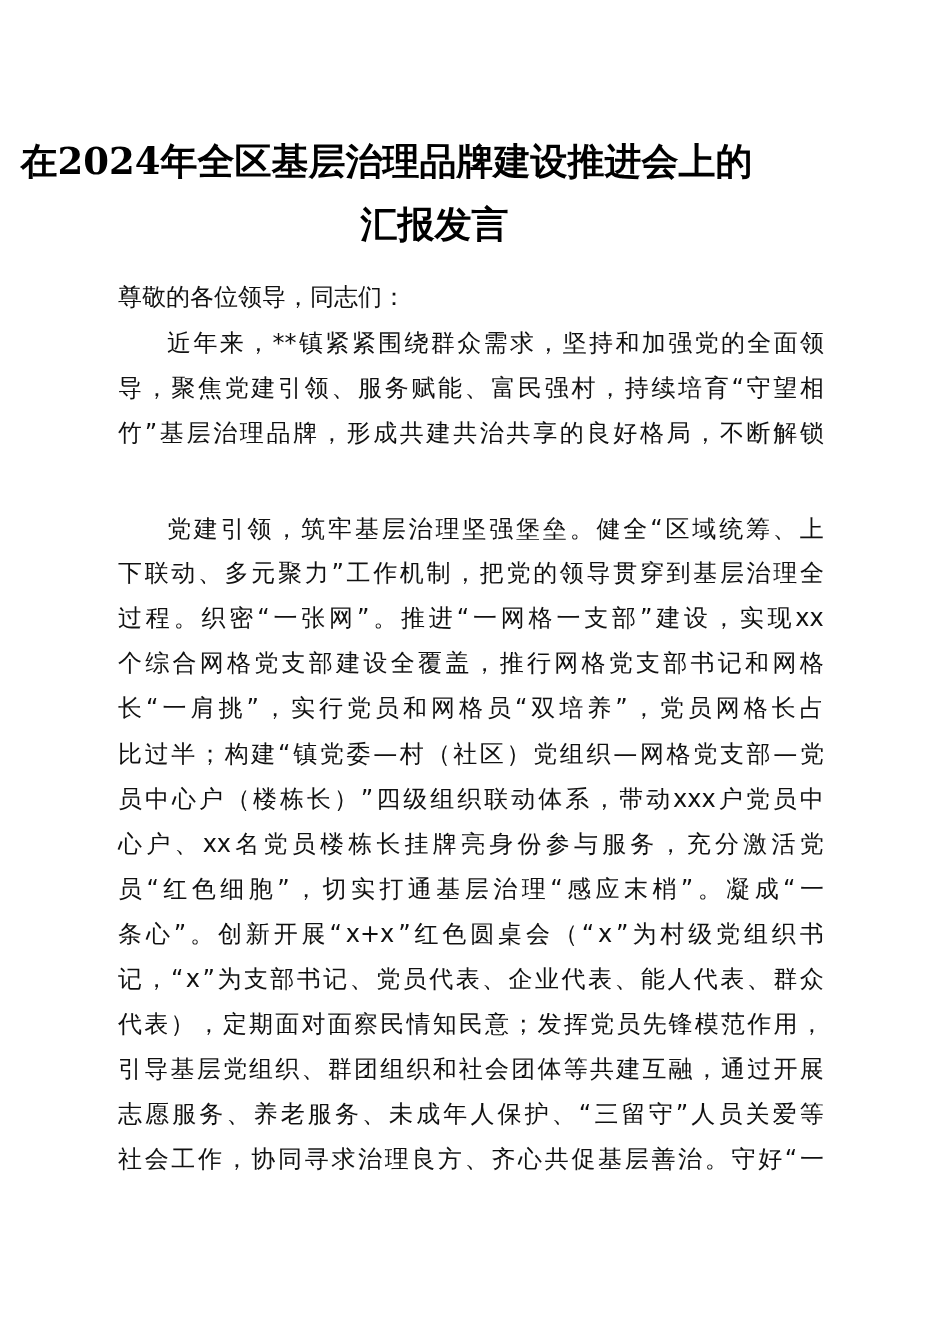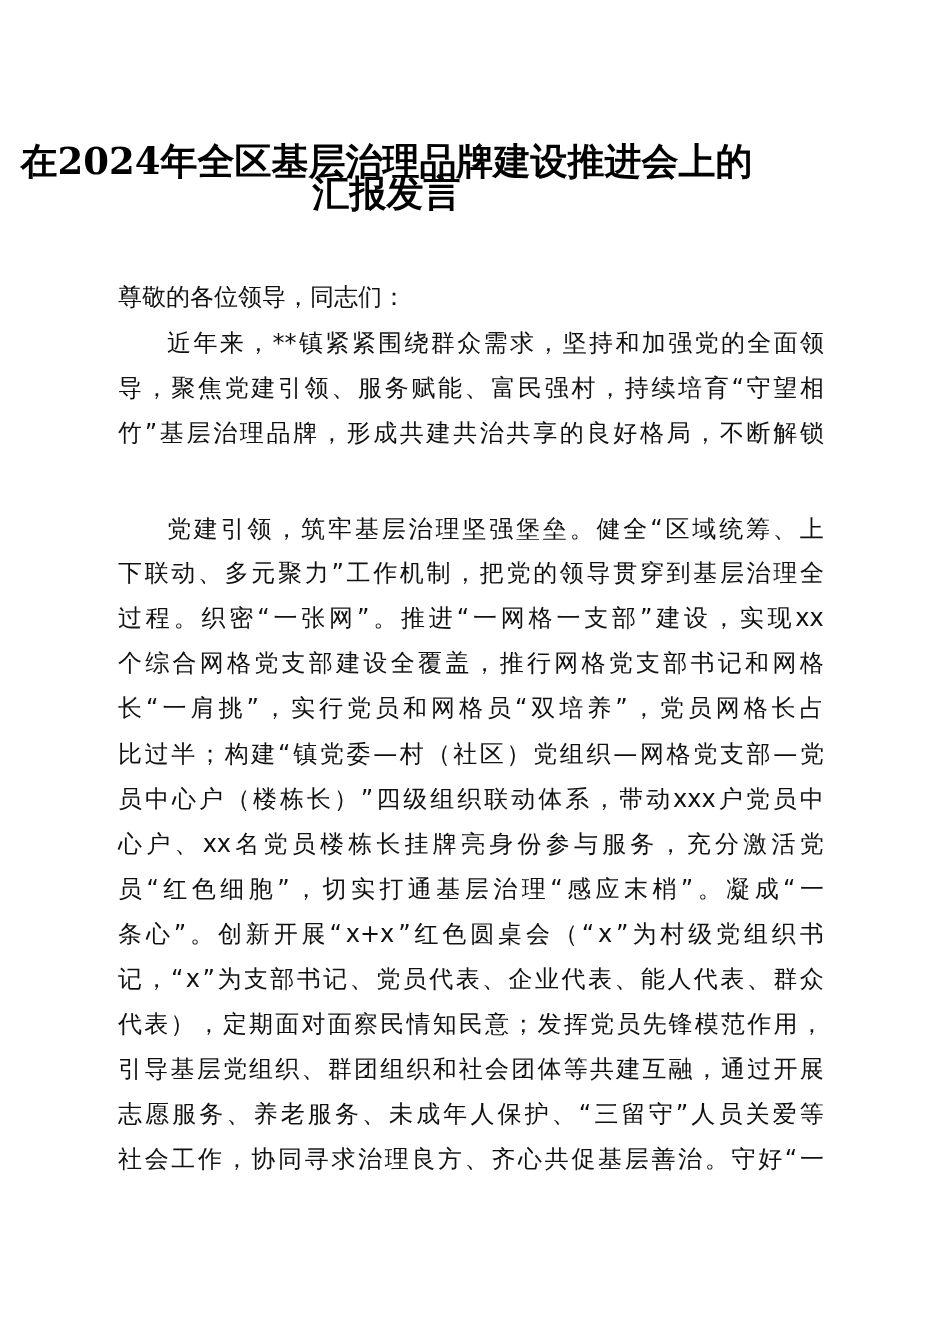--- a/index.html
+++ b/index.html
@@ -27,21 +27,21 @@
       width: 773px;
       text-align: center;
       font-family: "DejaVu Serif", "Liberation Serif", serif;
       font-weight: bold;
       font-size: 37px;
       line-height: 48px;
       color: #000;
       letter-spacing: 0px;
     }
     .title.l1 { top: 137px; }
-    .title.l2 { top: 169px; }
+    .title.l2 { top: 200px; padding-left: 48px; }
     .line {
       position: absolute;
       left: 118px;
       width: 706px;
       height: 44px;
       font-family: "DejaVu Sans", "Liberation Sans", sans-serif;
       font-size: 24px;
       line-height: 44px;
       color: #111;
       text-align: justify;

